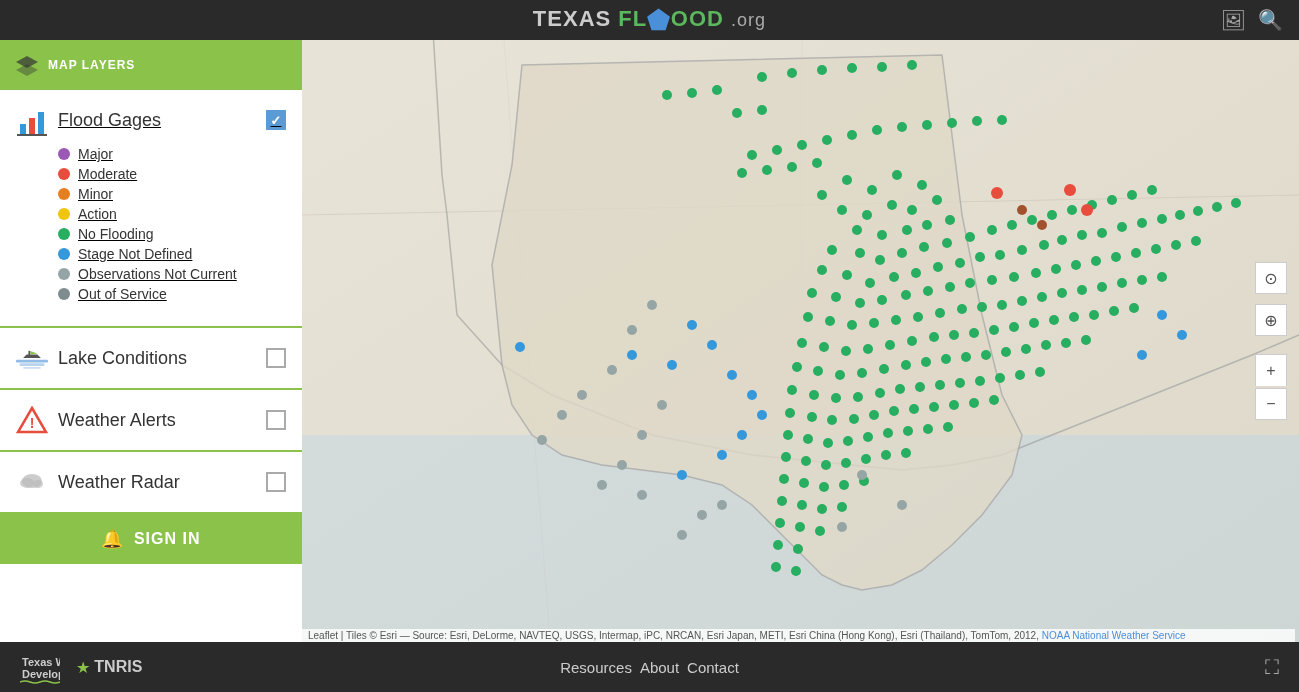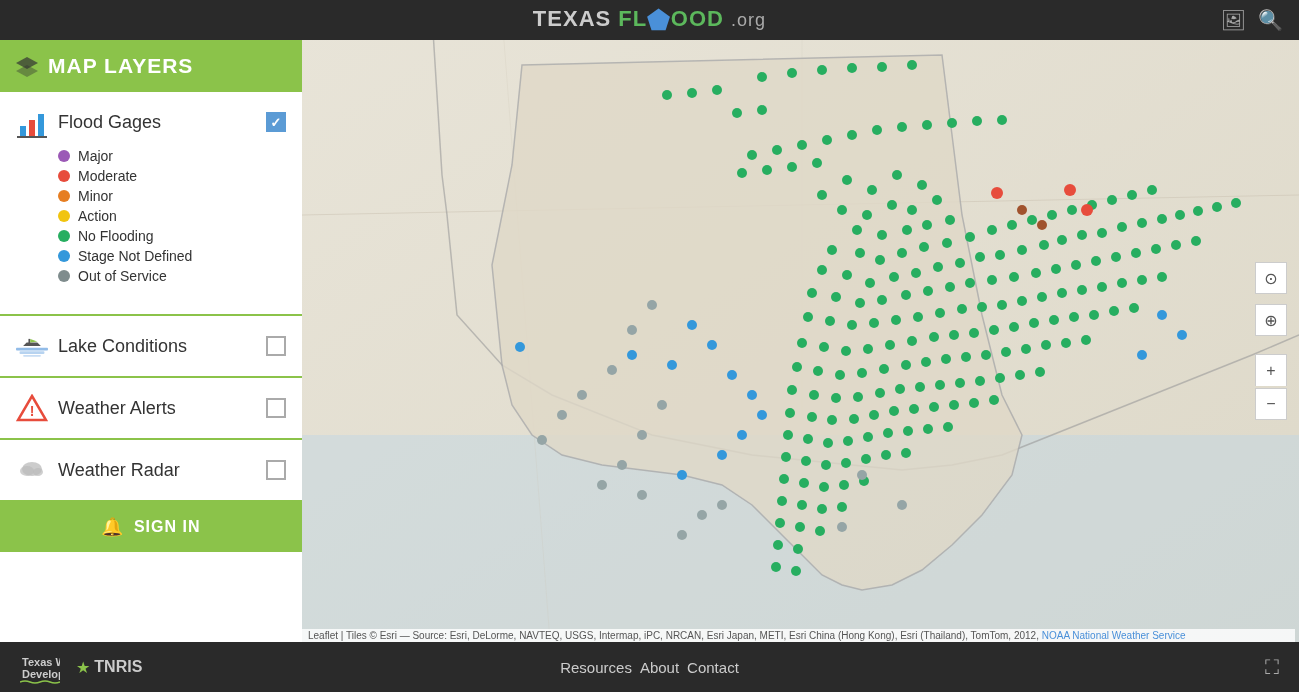--- a/index.html
+++ b/index.html
@@ -55,35 +55,36 @@
     }
     .sidebar-header {
       background: #8bc34a;
       padding: 14px 16px;
       display: flex;
       align-items: center;
       gap: 10px;
     }
     .sidebar-header-text {
       color: #fff;
-      font-size: 21px;
+      font-size: 12px;
       font-weight: bold;
       letter-spacing: 1px;
       text-transform: uppercase;
     }
     .layers-icon {
       width: 22px;
       height: 22px;
       position: relative;
     }
 
     
     .flood-gages-section {
-      padding: 14px 16px 22px 16px;
+      padding: 14px 16px 16px 16px;
       border-bottom: 2px solid #8bc34a;
+      text-decoration: underline;
     }
     .section-row {
       display: flex;
       align-items: center;
       justify-content: space-between;
       margin-bottom: 10px;
     }
     .section-left {
       display: flex;
       align-items: center;
@@ -337,20 +338,24 @@
           <div class="dot-indicator" style="background:#f1c40f;"></div>
           <span>Action</span>
         </div>
         <div class="legend-item">
           <div class="dot-indicator" style="background:#27ae60;"></div>
           <span>No Flooding</span>
         </div>
         <div class="legend-item">
           <div class="dot-indicator" style="background:#3498db;"></div>
           <span>Stage Not Defined</span>
+        </div>
+        <div class="legend-item">
+          <div class="dot-indicator" style="background:#95a5a6;"></div>
+          <span>Observations Not Current</span>
         </div>
         <div class="legend-item">
           <div class="dot-indicator" style="background:#7f8c8d;"></div>
           <span>Out of Service</span>
         </div>
       </div>
     </div>
 
     <div class="layer-section">
       <div class="section-left">

